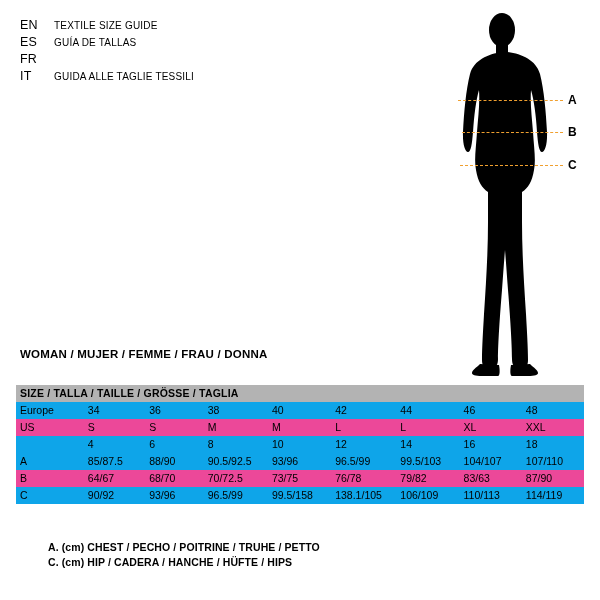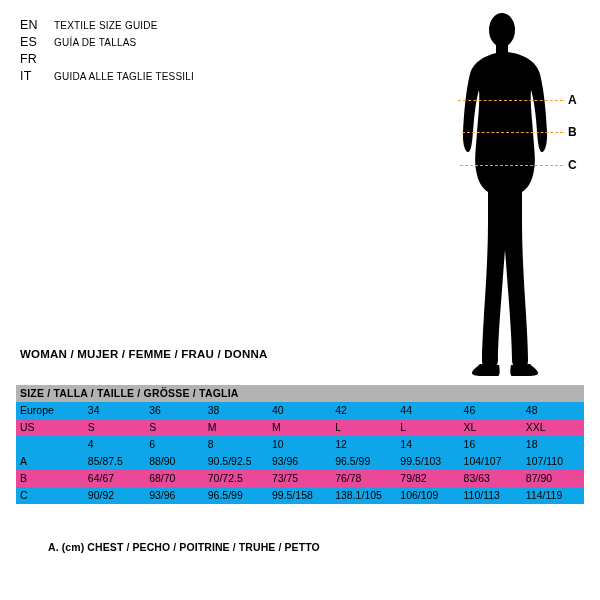--- a/index.html
+++ b/index.html
@@ -283,15 +283,16 @@
         <td class="cell-val">138.1/105</td>
         <td class="cell-val">106/109</td>
         <td class="cell-val">110/113</td>
         <td class="cell-val">114/119</td>
       </tr>
     </tbody>
   </table>
 
   <div class="legend">
     <div class="legend-row">A. (cm) CHEST / PECHO / POITRINE / TRUHE / PETTO</div>
+    <div class="legend-row">C. (cm) HIP / CADERA / HANCHE / HÜFTE / HIPS</div>
   </div>
 
 </div>
 
 </body></html>

